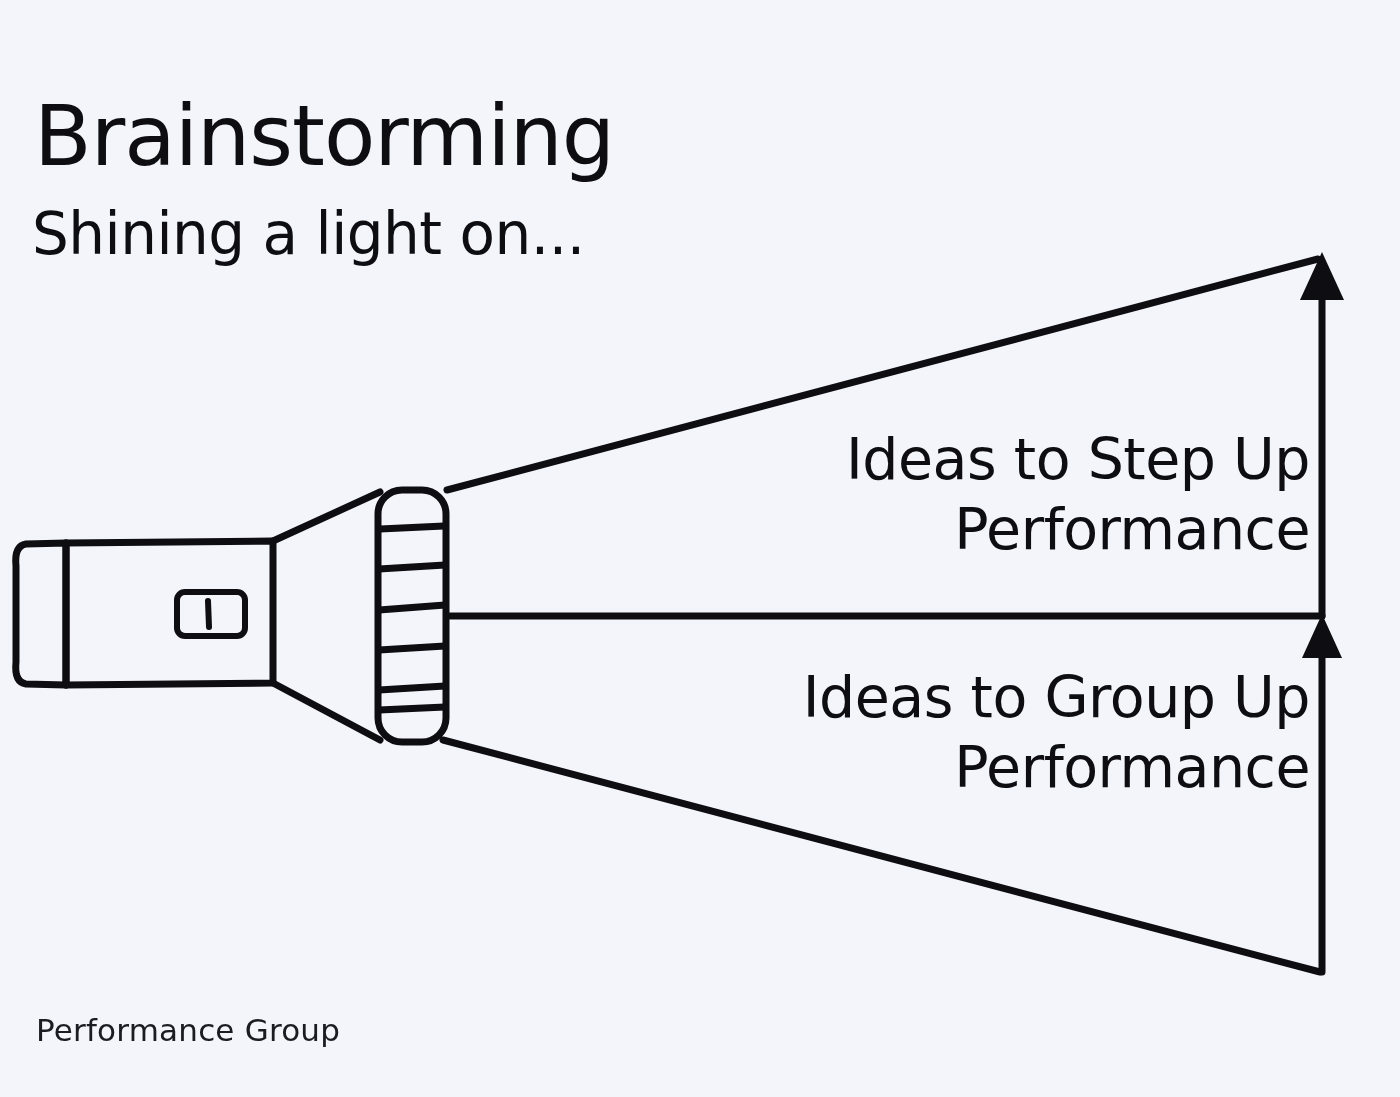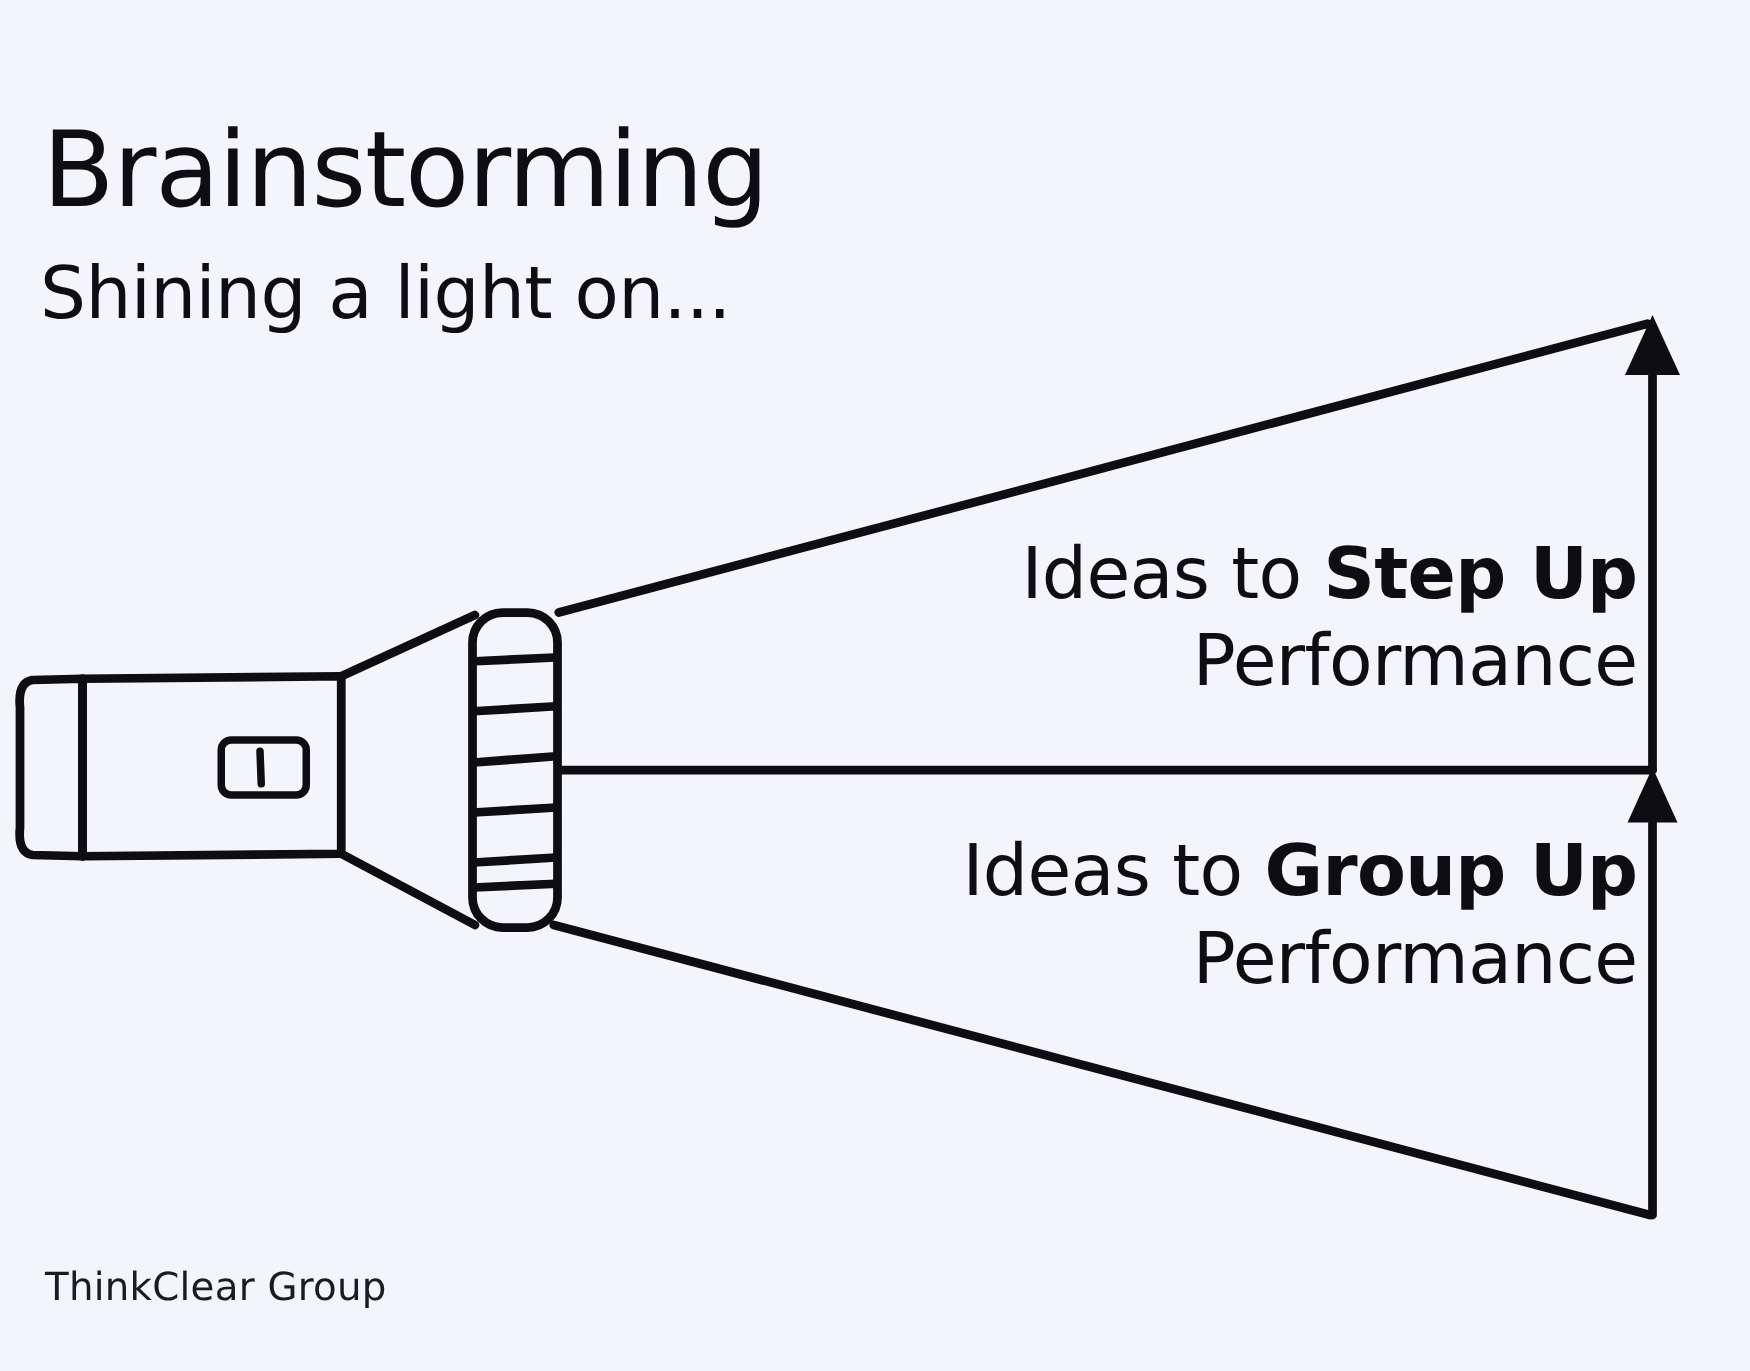--- a/index.html
+++ b/index.html
@@ -47,21 +47,21 @@
   .beam-label {
     position: absolute;
     right: 90px;
     width: 600px;
     text-align: right;
     color: #0d0d12;
     font-size: 57px;
     line-height: 1.23;
     letter-spacing: -0.5px;
   }
-  .beam-label .strong { font-weight: 700; margin-top: 24px; }
+  .beam-label .strong { font-weight: 400; margin-top: 24px; }
   #label-top { top: 424px; }
   #label-bottom { top: 662px; }
   .footer {
     position: absolute;
     left: 36px;
     top: 1012px;
     font-size: 31px;
     color: #1b1b22;
     letter-spacing: 0.2px;
     white-space: nowrap;
@@ -118,15 +118,15 @@
   <div class="beam-label" id="label-top">
     <div><span>Ideas to </span><span class="strong">Step Up</span></div>
     <div>Performance</div>
   </div>
 
   <div class="beam-label" id="label-bottom">
     <div><span>Ideas to </span><span class="strong">Group Up</span></div>
     <div>Performance</div>
   </div>
 
-  <div class="footer">ThinkClear Group</div>
+  <div class="footer">Performance Group</div>
 
 </div>
 
 </body></html>

